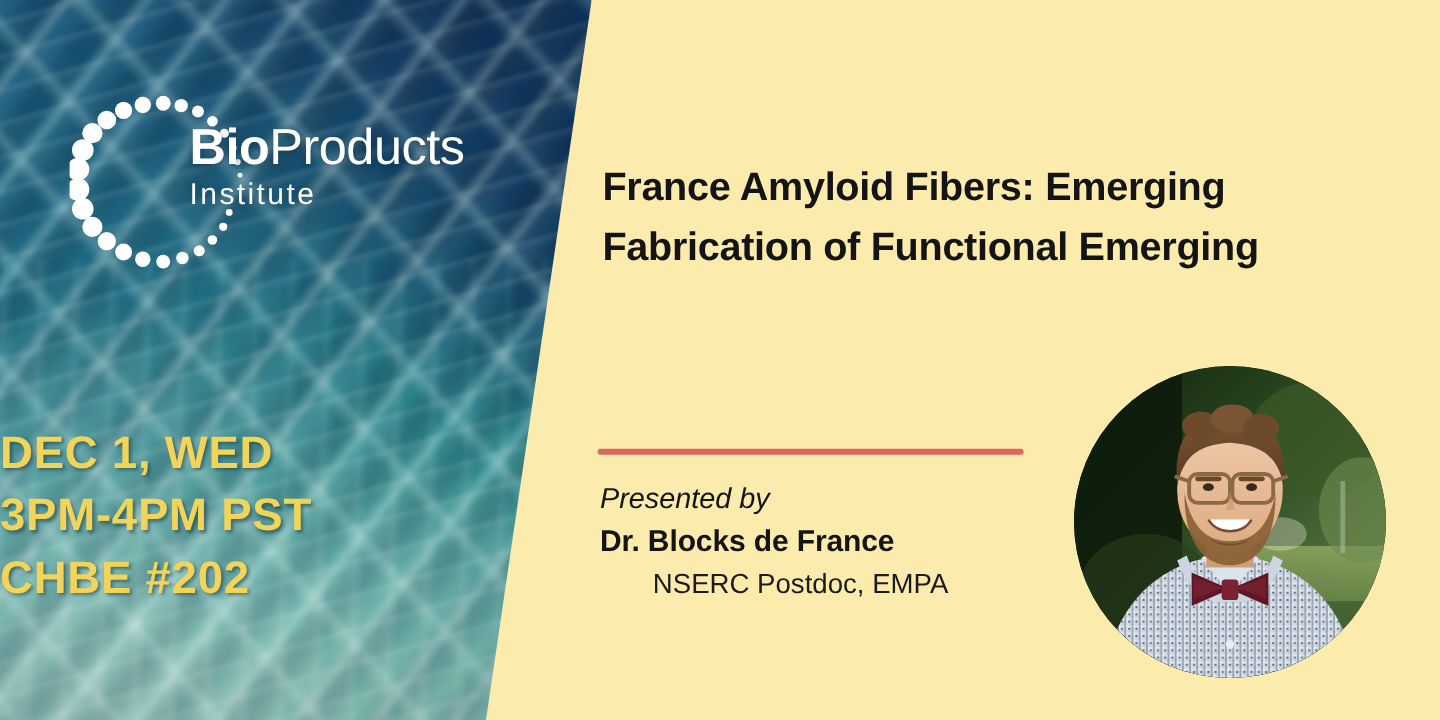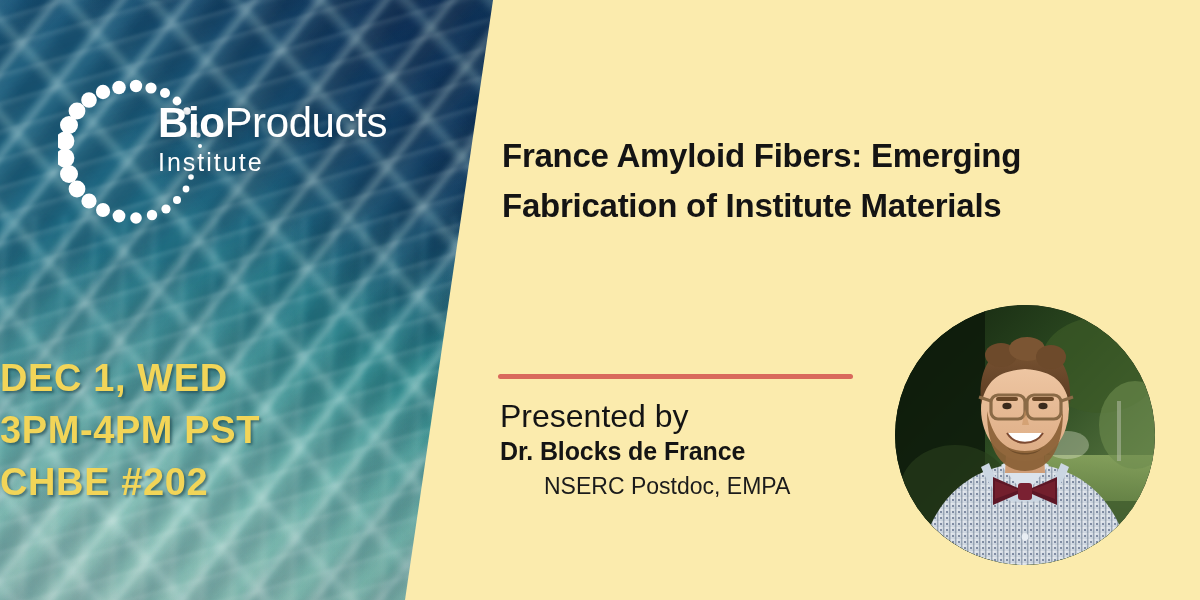--- a/index.html
+++ b/index.html
@@ -177,21 +177,21 @@
   .divider {
     position:absolute; left:498px; top:374px;
     width:355px; height:5px;
     background:#D9695C;
     border-radius:3px;
   }
 
   
   .presenter { position:absolute; left:500px; top:399px; width:390px; }
   .presented-by {
-    font-size:32px; font-weight:400;
+    font-size:24px; font-style:italic; font-weight:400;
     color:#141414; line-height:34px;
   }
   .presenter-name {
     font-size:25px; font-weight:700;
     color:#141414; line-height:36px;
     letter-spacing:-.1px;
   }
   .presenter-affil {
     font-size:23px; font-weight:400;
     color:#1b1b1b; line-height:34px;margin-left:44px;
@@ -266,21 +266,21 @@
   </div>
 
   <div class="when">
     <div class="when-line">DEC 1, WED</div>
     <div class="when-line">3PM-4PM PST</div>
     <div class="when-line">CHBE #202</div>
   </div>
 
   <div class="talk-title">
     <div>France Amyloid Fibers: Emerging</div>
-    <div>Fabrication of Institute Materials</div>
+    <div>Fabrication of Functional Emerging</div>
   </div>
 
   <div class="divider"></div>
 
   <div class="presenter">
     <div class="presented-by">Presented by</div>
     <div class="presenter-name">Dr. Blocks de France</div>
     <div class="presenter-affil">NSERC Postdoc, EMPA</div>
   </div>
 

